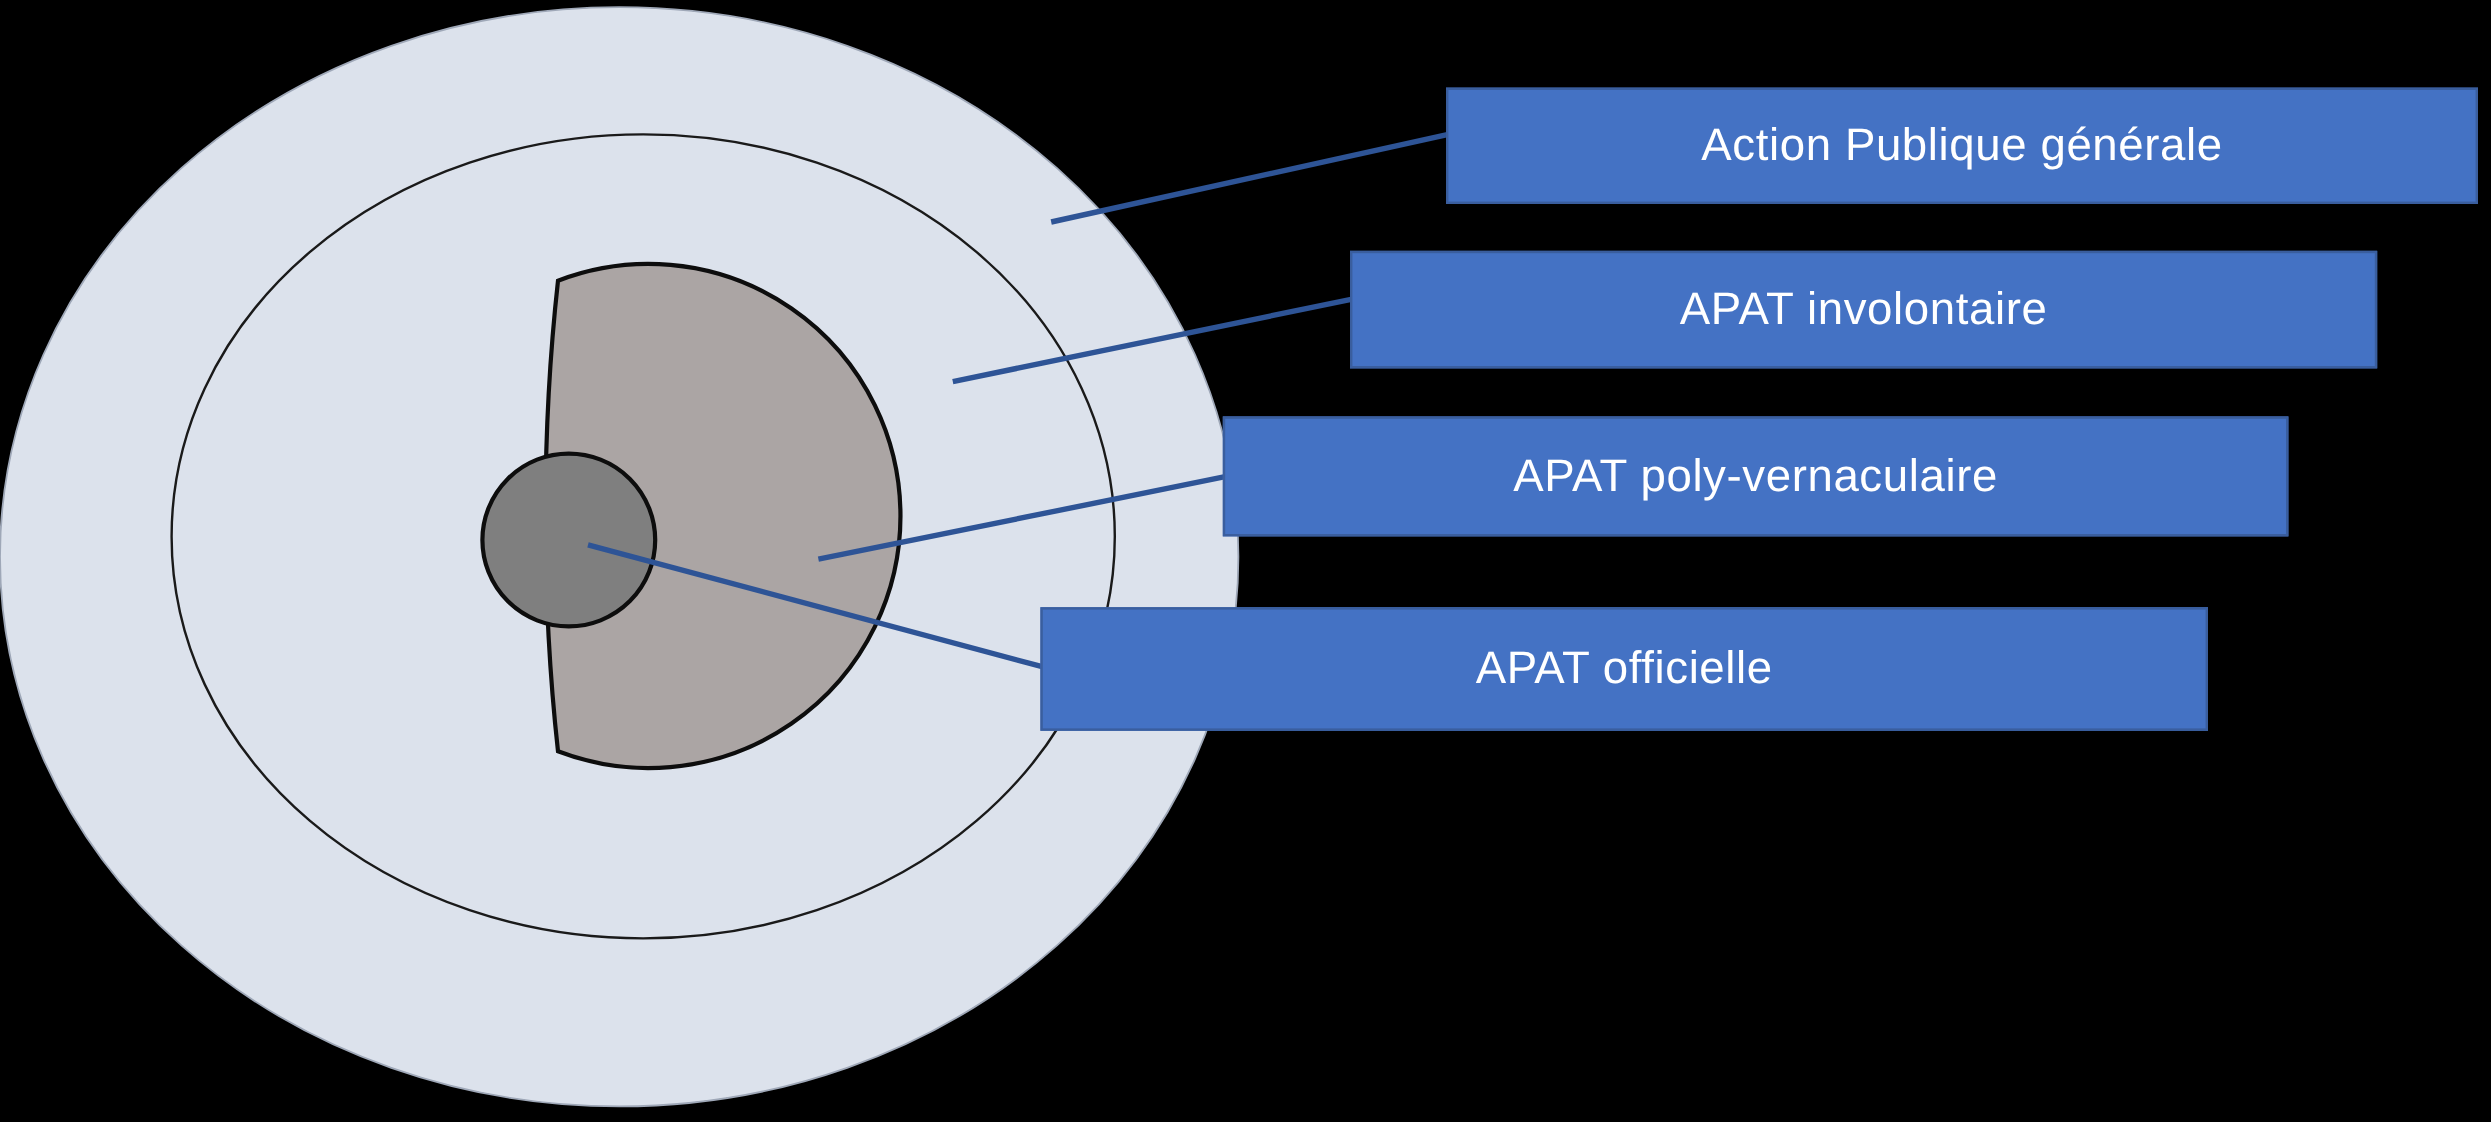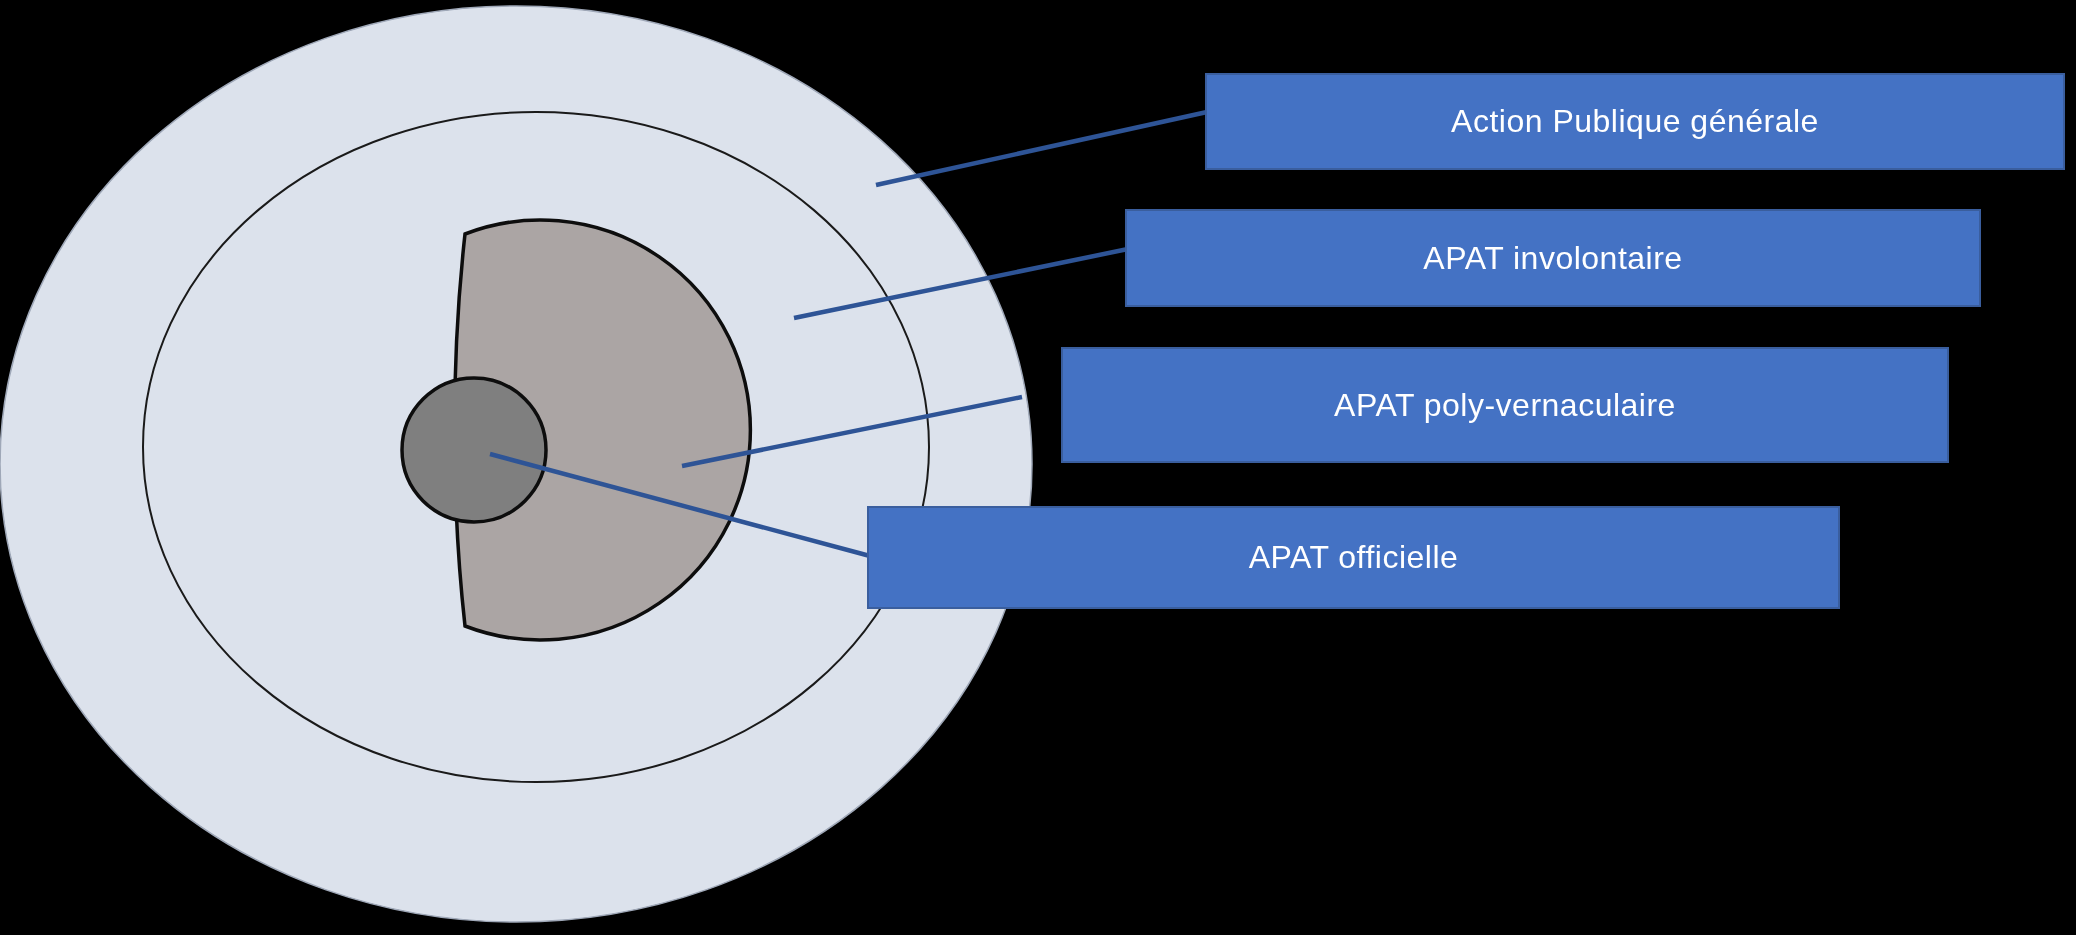--- a/index.html
+++ b/index.html
@@ -45,27 +45,27 @@
   }
   .label {
     position: absolute;
     display: flex;
     align-items: center;
     justify-content: center;
     background: #4472c4;
     border: 2px solid #3a5e9e;
     box-sizing: border-box;
     color: #ffffff;
-    font-size: 32px;
+    font-size: 38px;
     letter-spacing: 0.5px;
     white-space: nowrap;
   }
   .label-1 { left: 1205px; top: 73px;  width: 860px; height: 97px; }
   .label-2 { left: 1125px; top: 209px; width: 856px; height: 98px; }
-  .label-3 { left: 1061px; top: 347px; width: 888px; height: 116px; }
+  .label-3 { left: 1019px; top: 347px; width: 888px; height: 100px; }
   .label-4 { left: 867px;  top: 506px; width: 973px; height: 103px; }
 </style>
 </head>
 <body>
 
 <div class="canvas">
 
   <svg class="diagram-svg" viewBox="0 0 2076 935" xmlns="http://www.w3.org/2000/svg">
 
     <ellipse class="outer-ellipse" cx="516" cy="464" rx="516" ry="458" fill="#dce2ec"></ellipse>

